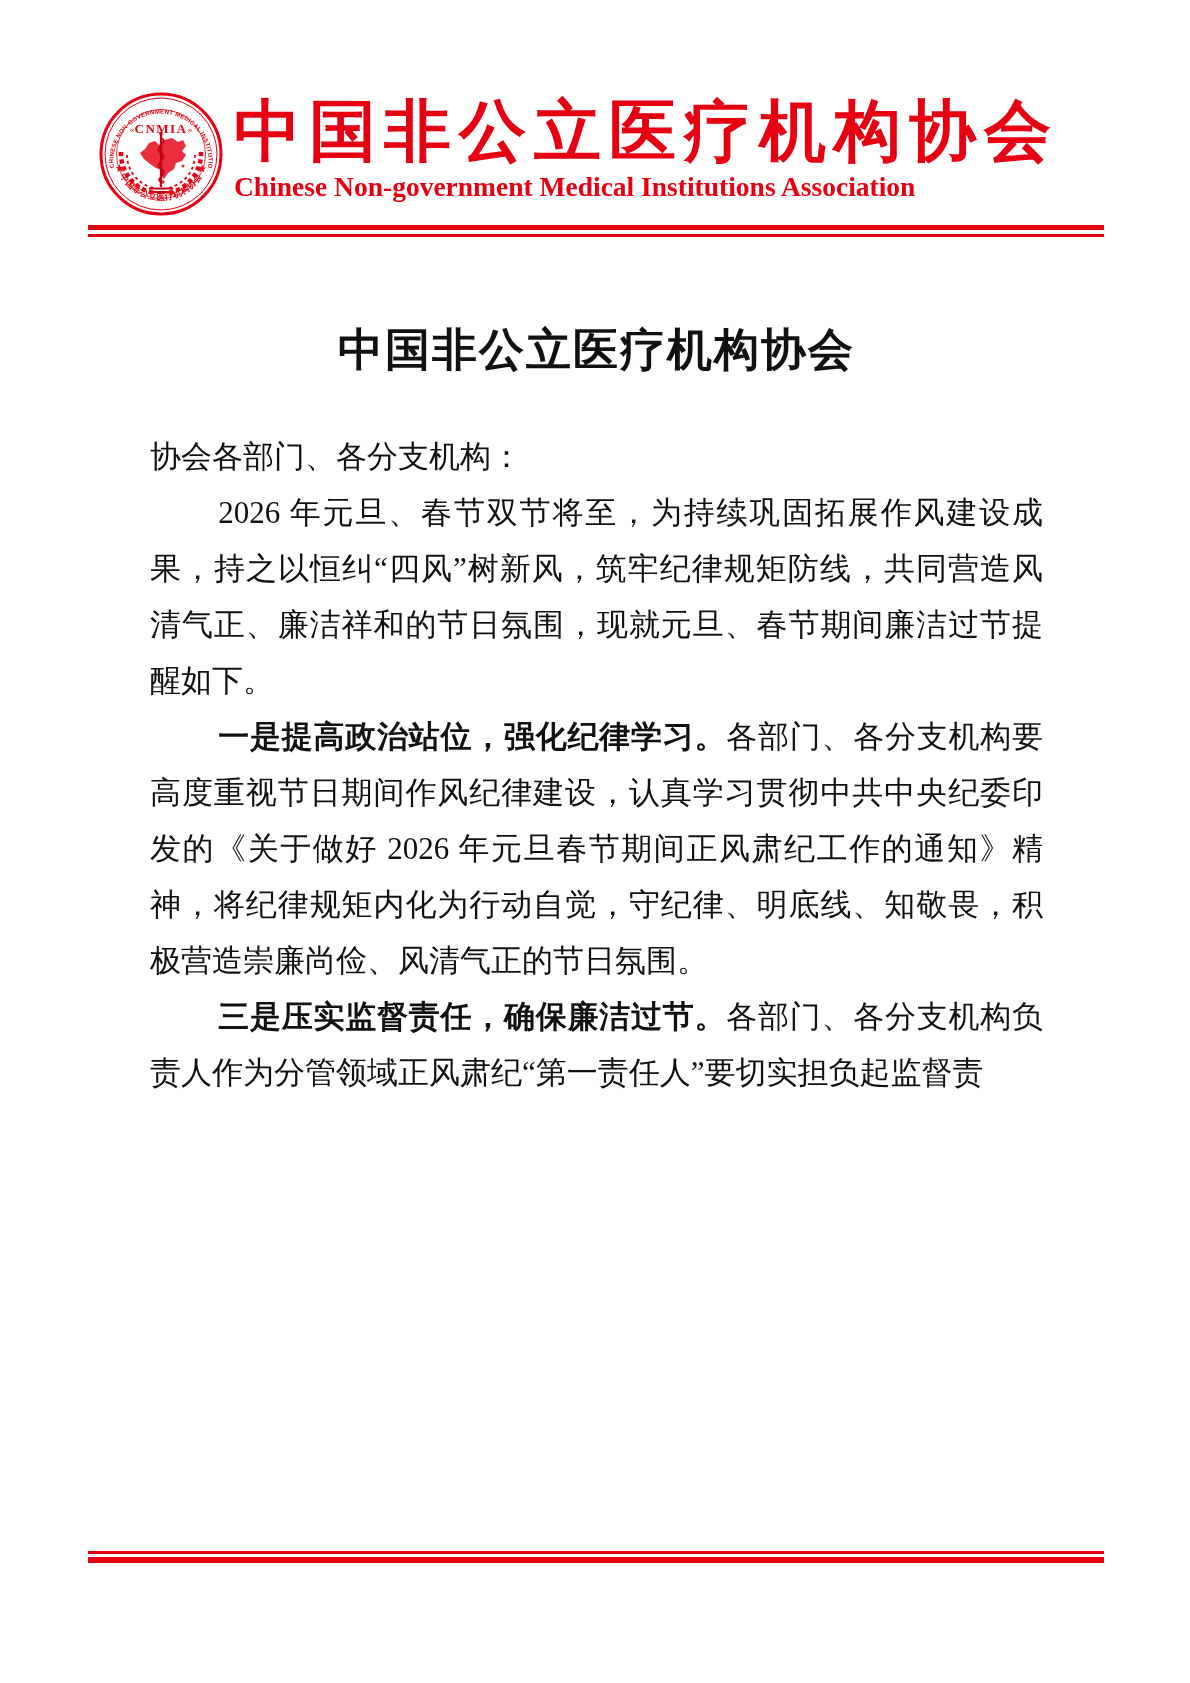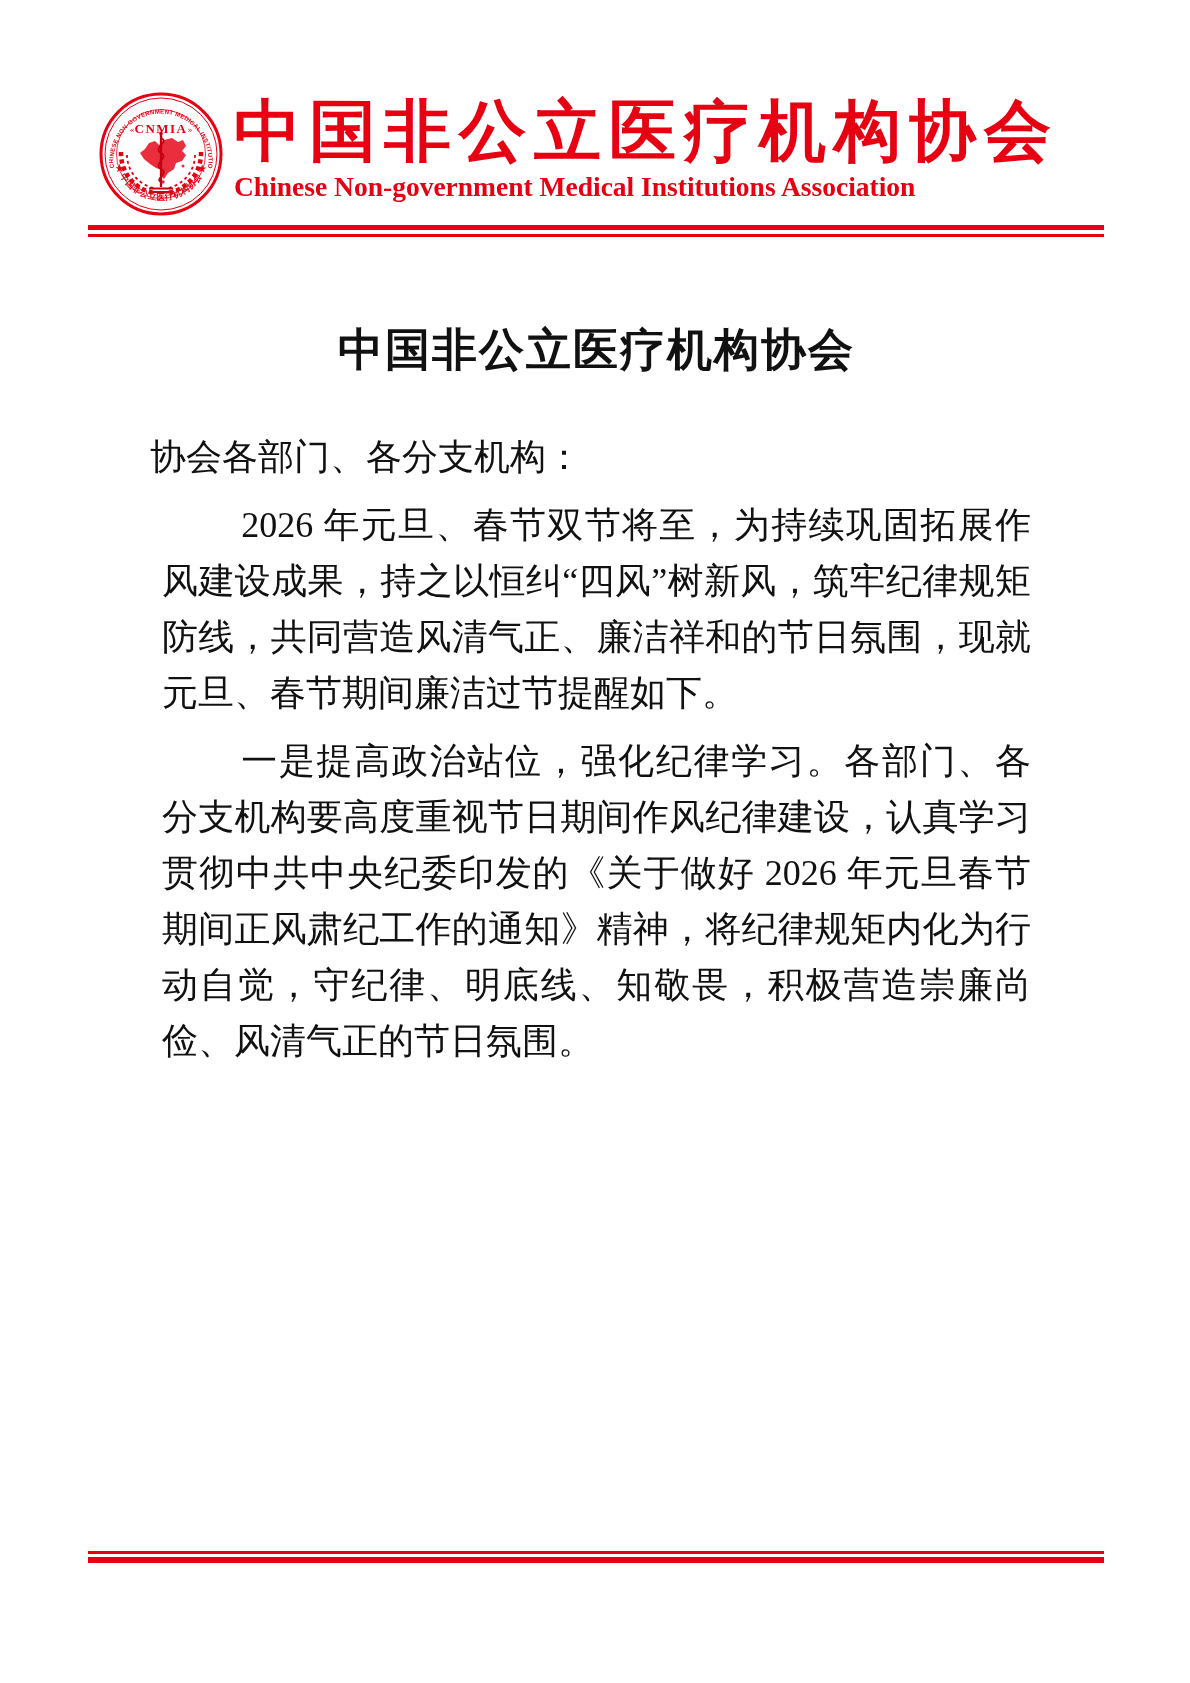--- a/index.html
+++ b/index.html
@@ -50,29 +50,29 @@
     text-align:center;
     font-size:45px;
     font-weight:700;
     line-height:59px;
     letter-spacing:2px;
     margin-top:21px;
     font-family:"Liberation Serif", serif;
   }
   .doc-body{
     margin-top:49px;
-    font-size:36px;
+    font-size:31px;
     line-height:56px;
     text-align:justify;
     text-justify:inter-ideograph;
   }
   .salutation{margin:0;}
-  .para{margin:12px;text-indent:2.2em;}
+  .para{margin:0;text-indent:2.2em;}
   .para .lead{
-    font-weight:400;
+    font-weight:700;
     font-family:"Liberation Sans", sans-serif;
   }
   svg text{font-family:"Liberation Serif", serif;}
   svg .ring-en{font-family:"Liberation Sans", sans-serif;}
 </style>
 </head>
 <body>
 
 <div class="page">
 
@@ -132,19 +132,20 @@
     </div>
 
     <div class="doc-body">
       <p class="salutation">协会各部门、各分支机构：</p>
 
       <p class="para"><span class="lead"></span><span>2026 年元旦、春节双节将至，为持续巩固拓展作风建设成果，持之以恒纠“四风”树新风，筑牢纪律规矩防线，共同营造风清气正、廉洁祥和的节日氛围，现就元旦、春节期间廉洁过节提醒如下。</span></p>
 
       <p class="para"><span class="lead">一是提高政治站位，强化纪律学习。</span><span>各部门、各分支机构要高度重视节日期间作风纪律建设，认真学习贯彻中共中央纪委印发的《关于做好 2026 年元旦春节期间正风肃纪工作的通知》精神，将纪律规矩内化为行动自觉，守纪律、明底线、知敬畏，积极营造崇廉尚俭、风清气正的节日氛围。</span></p>
 
 
+      <p class="para"><span class="lead">三是压实监督责任，确保廉洁过节。</span><span>各部门、各分支机构负责人作为分管领域正风肃纪“第一责任人”要切实担负起监督责</span></p>
     </div>
   </div>
 
   <div class="rule rule-bottom-thin"></div>
   <div class="rule rule-bottom-thick"></div>
 
 </div>
 
 </body></html>

